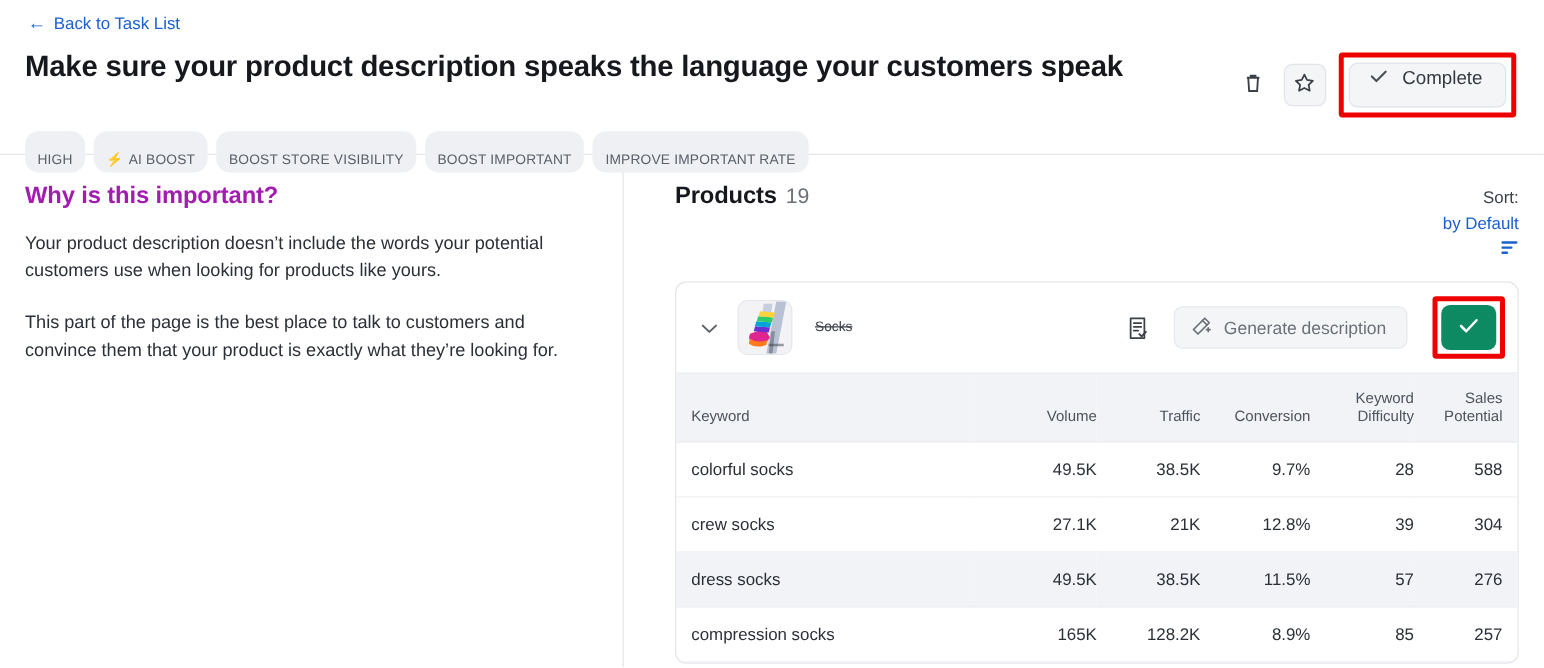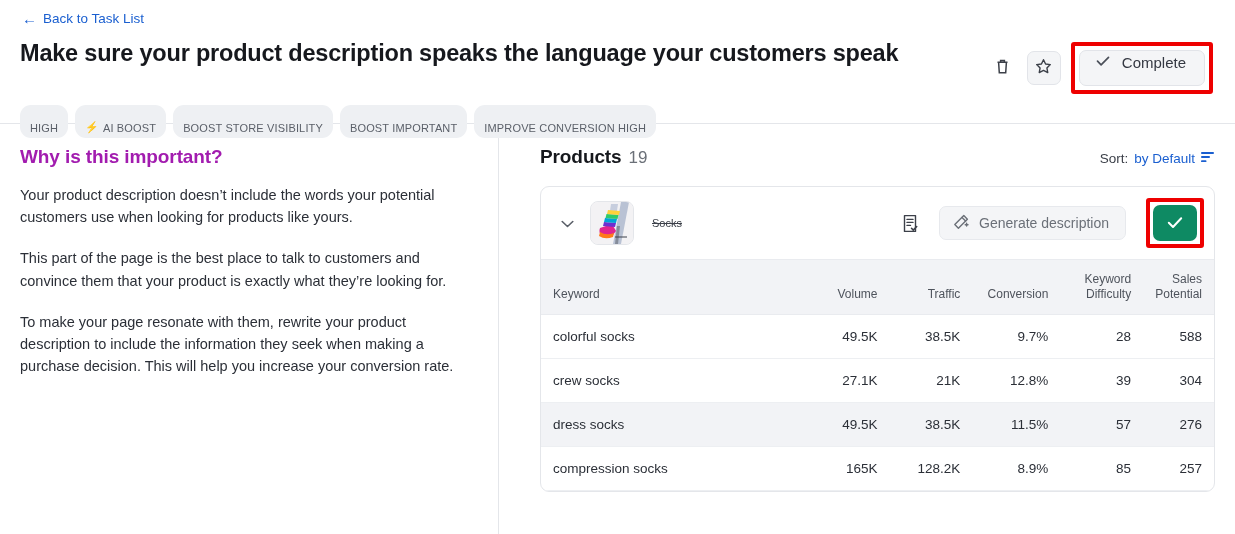--- a/index.html
+++ b/index.html
@@ -149,21 +149,21 @@
   }
   .products-title {
     font-size: 19px; font-weight: bold; color: #16181d; margin: 0;
     letter-spacing: -0.1px;
   }
   .products-count {
     font-size: 17px; color: #6b7078; font-weight: normal; margin-left: 7px;
   }
   .sort-wrap {
     display: flex; align-items: flex-end; gap: 6px;
-    font-size: 13.5px; color: #3c4049;
+    font-size: 13.5px; color: #3c4049; flex-direction: column;
   }
   .sort-value { color: #1a5fd0; cursor: pointer; }
 
   
   .product-card {
     margin-top: 18px;
     border: 1px solid #e4e6ea;
     border-radius: 9px;
     overflow: hidden;
     background: #fff;
@@ -301,32 +301,31 @@
       <span class="bolt">⚡</span>
       <span>AI BOOST</span>
     </span>
     <span class="tag">
       <span>BOOST STORE VISIBILITY</span>
     </span>
     <span class="tag">
       <span>BOOST IMPORTANT</span>
     </span>
     <span class="tag">
-      <span>IMPROVE CONVERSION HIGH</span>
+      <span>IMPROVE IMPORTANT RATE</span>
     </span>
   </div>
 </div>
 
 <div class="body-split">
 
   <div class="left-pane">
     <h2 class="left-title">Why is this important?</h2>
     <p class="left-para">Your product description doesn’t include the words your potential customers use when looking for products like yours.</p>
     <p class="left-para">This part of the page is the best place to talk to customers and convince them that your product is exactly what they’re looking for.</p>
-    <p class="left-para">To make your page resonate with them, rewrite your product description to include the information they seek when making a purchase decision. This will help you increase your conversion rate.</p>
   </div>
 
   <div class="right-pane">
 
     <div class="products-head">
       <h2 class="products-title">
         <span>Products</span><span class="products-count">19</span>
       </h2>
       <div class="sort-wrap">
         <span>Sort:</span>

